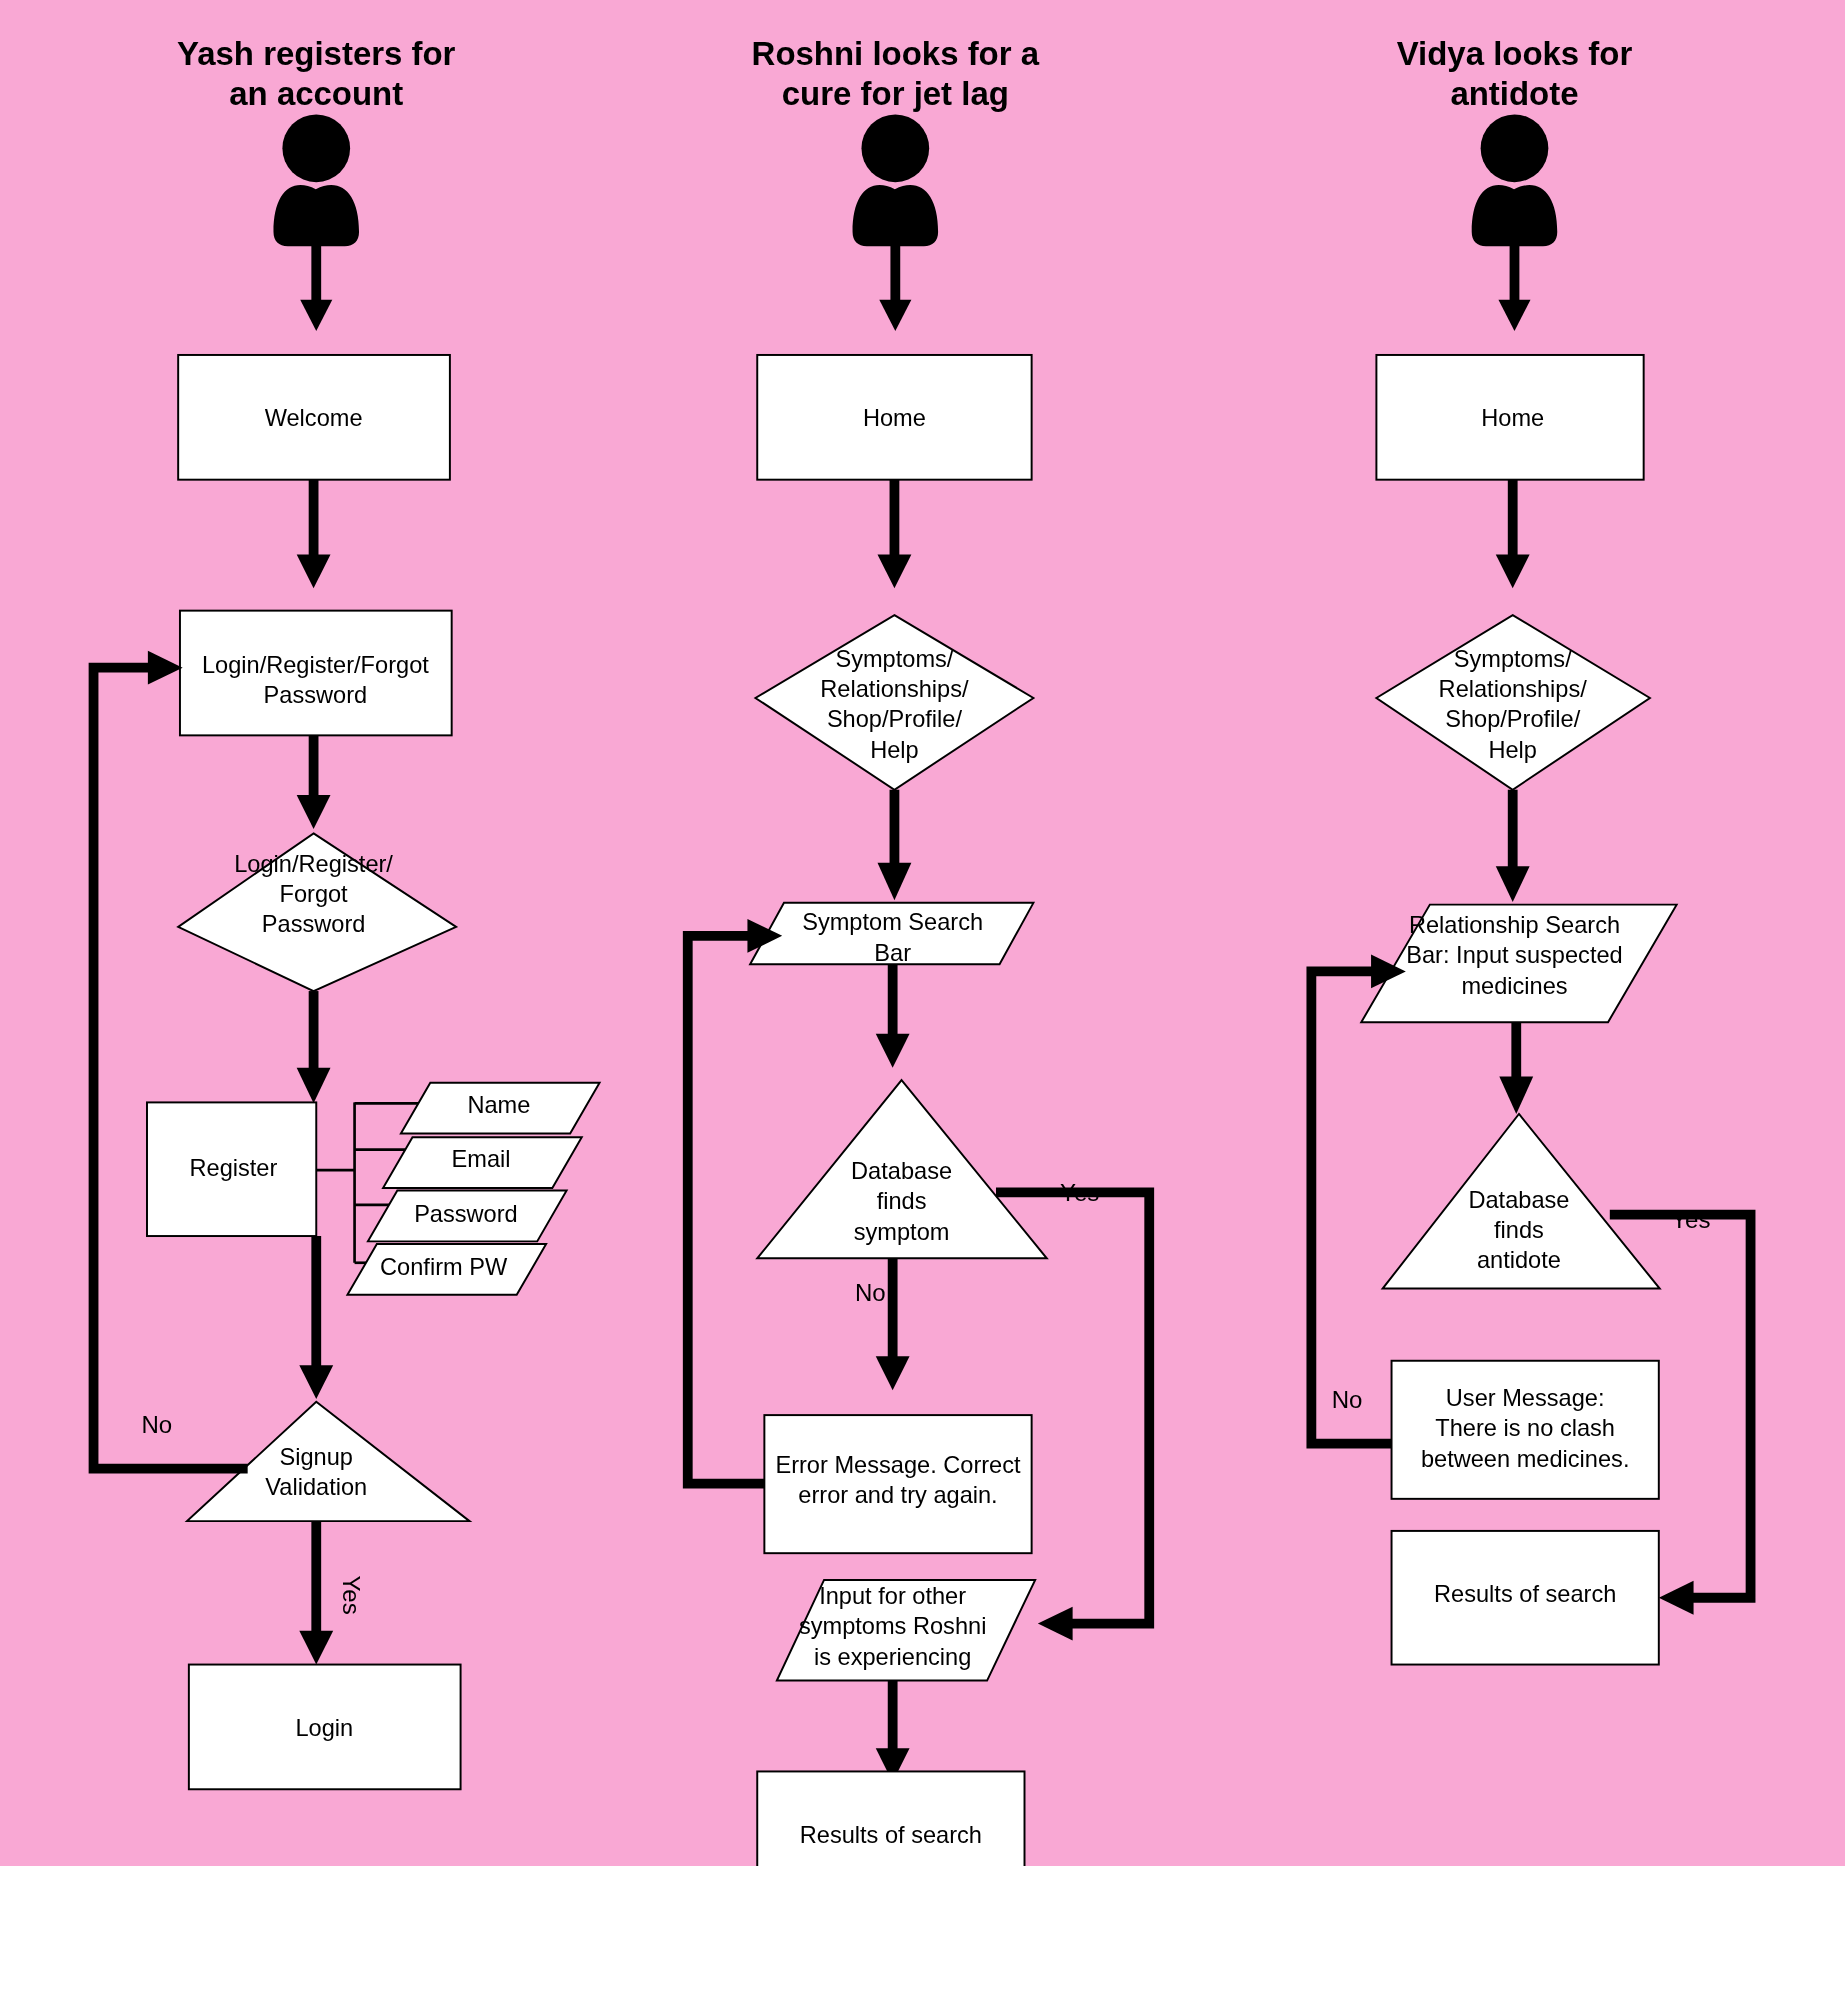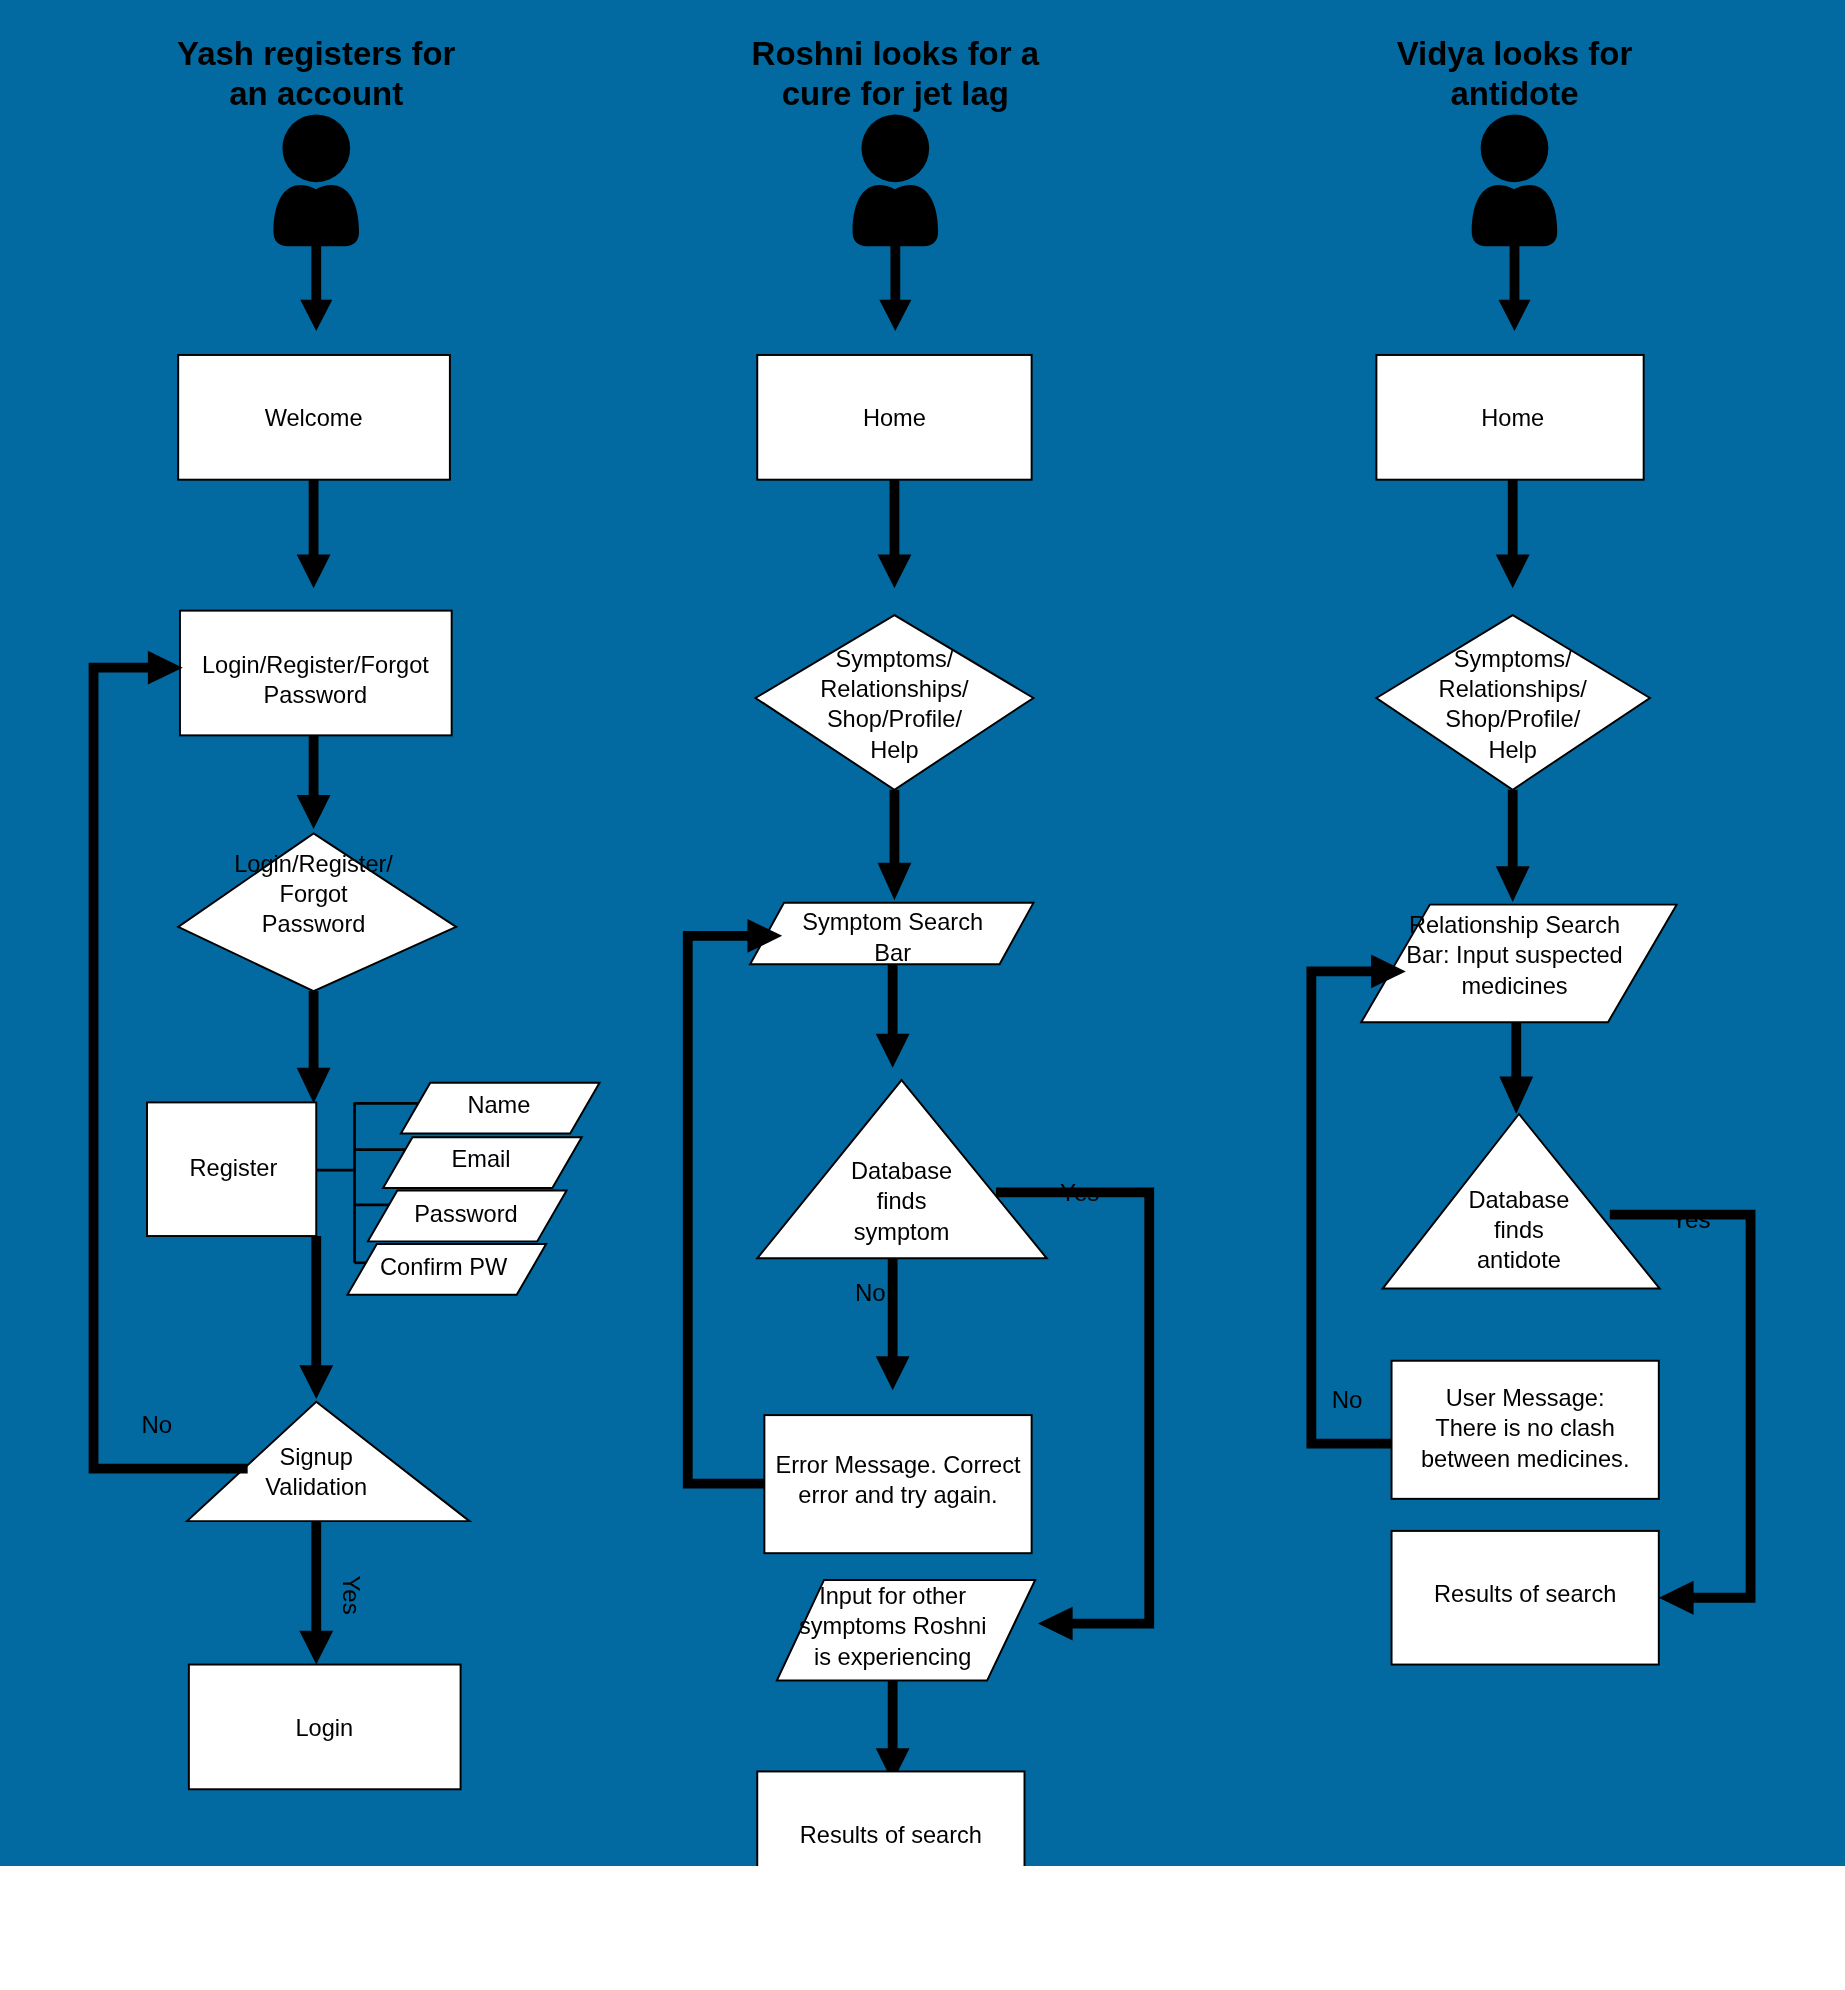--- a/index.html
+++ b/index.html
@@ -1,17 +1,17 @@
 <!DOCTYPE html>
 <html style="font-size:14.3px"><head>
 <meta charset="utf-8">
 <style>
   html,body{margin:0;padding:0;background:#ffffff;}
   body{width:1845px;height:1991px;font-family:"Liberation Sans",sans-serif;}
-  #stage{position:relative;width:1845px;height:1866px;overflow:hidden;background:#0369a1;text-decoration:underline;}
+  #stage{position:relative;width:1845px;height:1866px;overflow:hidden;background:#f9a8d4;text-decoration:underline;}
   svg.flow{position:absolute;left:0;top:0;width:1845px;height:1991px;}
   .shape{fill:#ffffff;stroke:#000000;stroke-width:2.2;}
   .thick{stroke:#000000;stroke-width:11;fill:none;stroke-linecap:butt;stroke-linejoin:miter;}
   .thin{stroke:#000000;stroke-width:3;fill:none;}
   .ahead{fill:#000000;}
   .person{fill:#000000;}
   .col-title{font-family:"Liberation Sans",sans-serif;font-weight:bold;font-size:37px;fill:#000;text-anchor:middle;}
   .nodetext{font-family:"Liberation Sans",sans-serif;font-size:26.5px;fill:#000;text-anchor:middle;}
   .edgelbl{font-family:"Liberation Sans",sans-serif;font-size:27px;fill:#000;text-anchor:middle;}
 </style>

